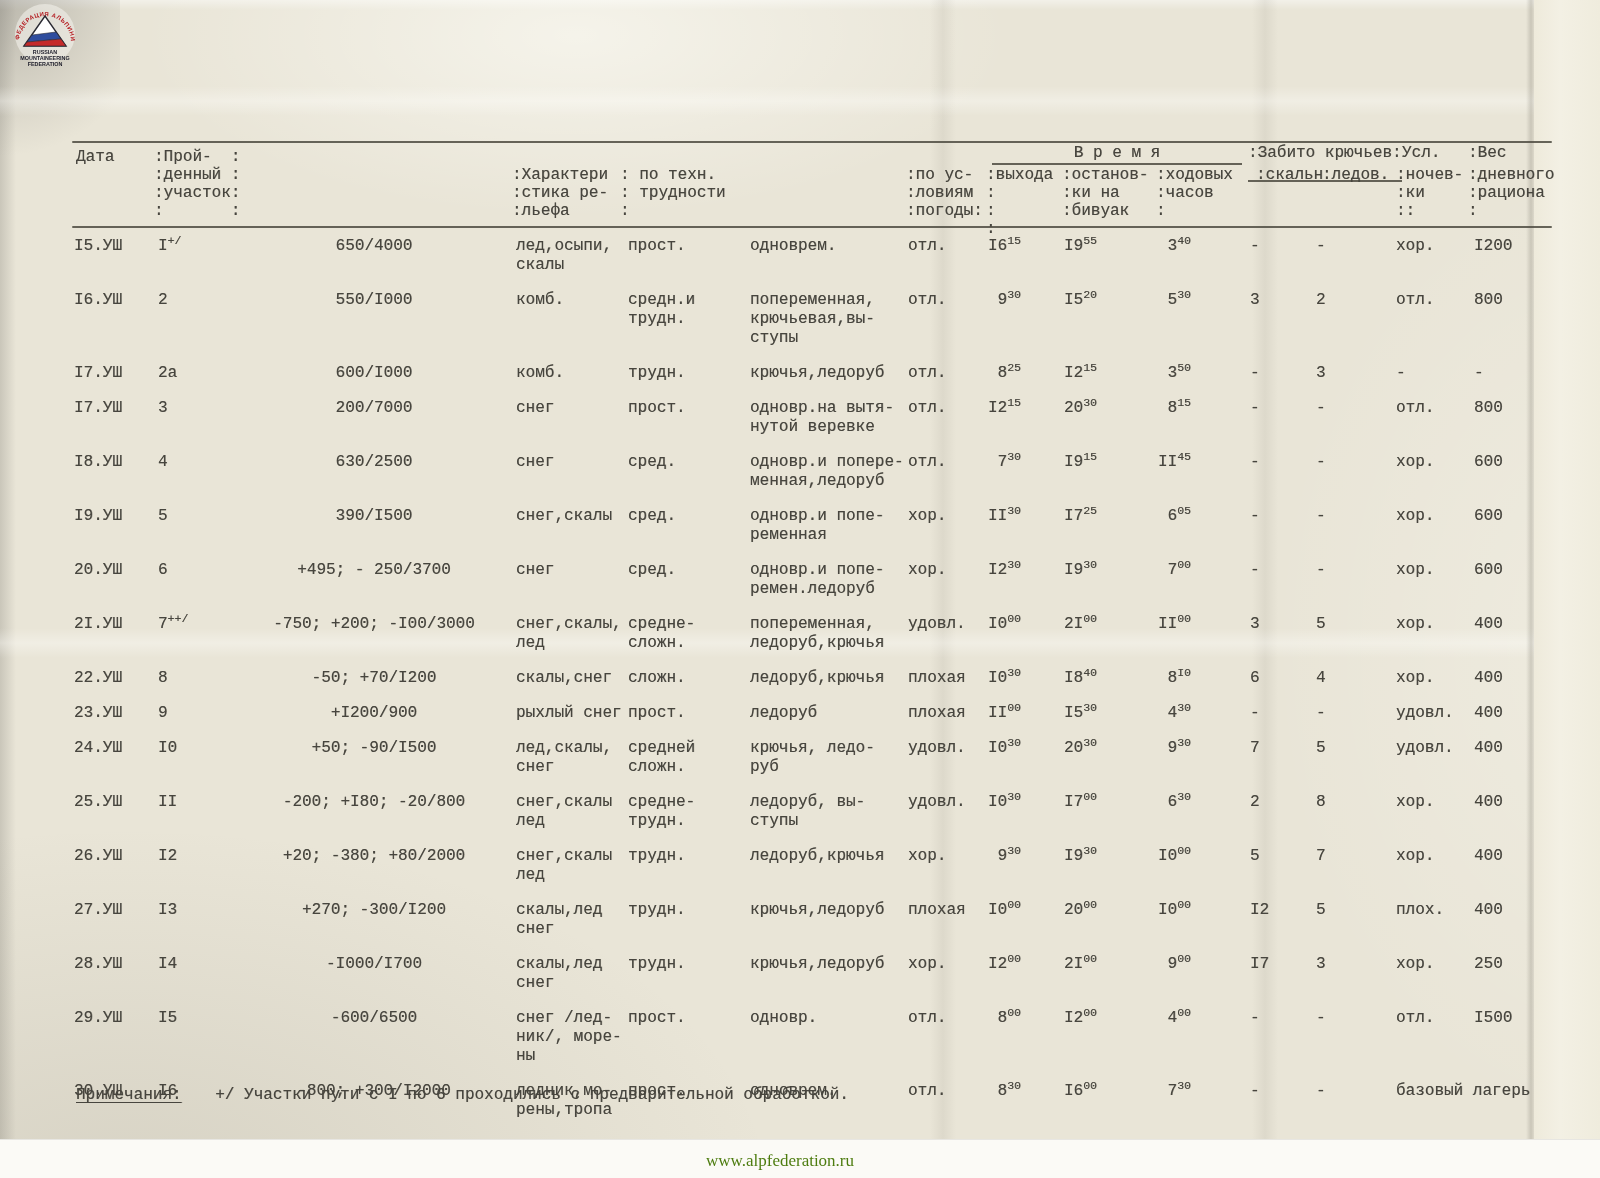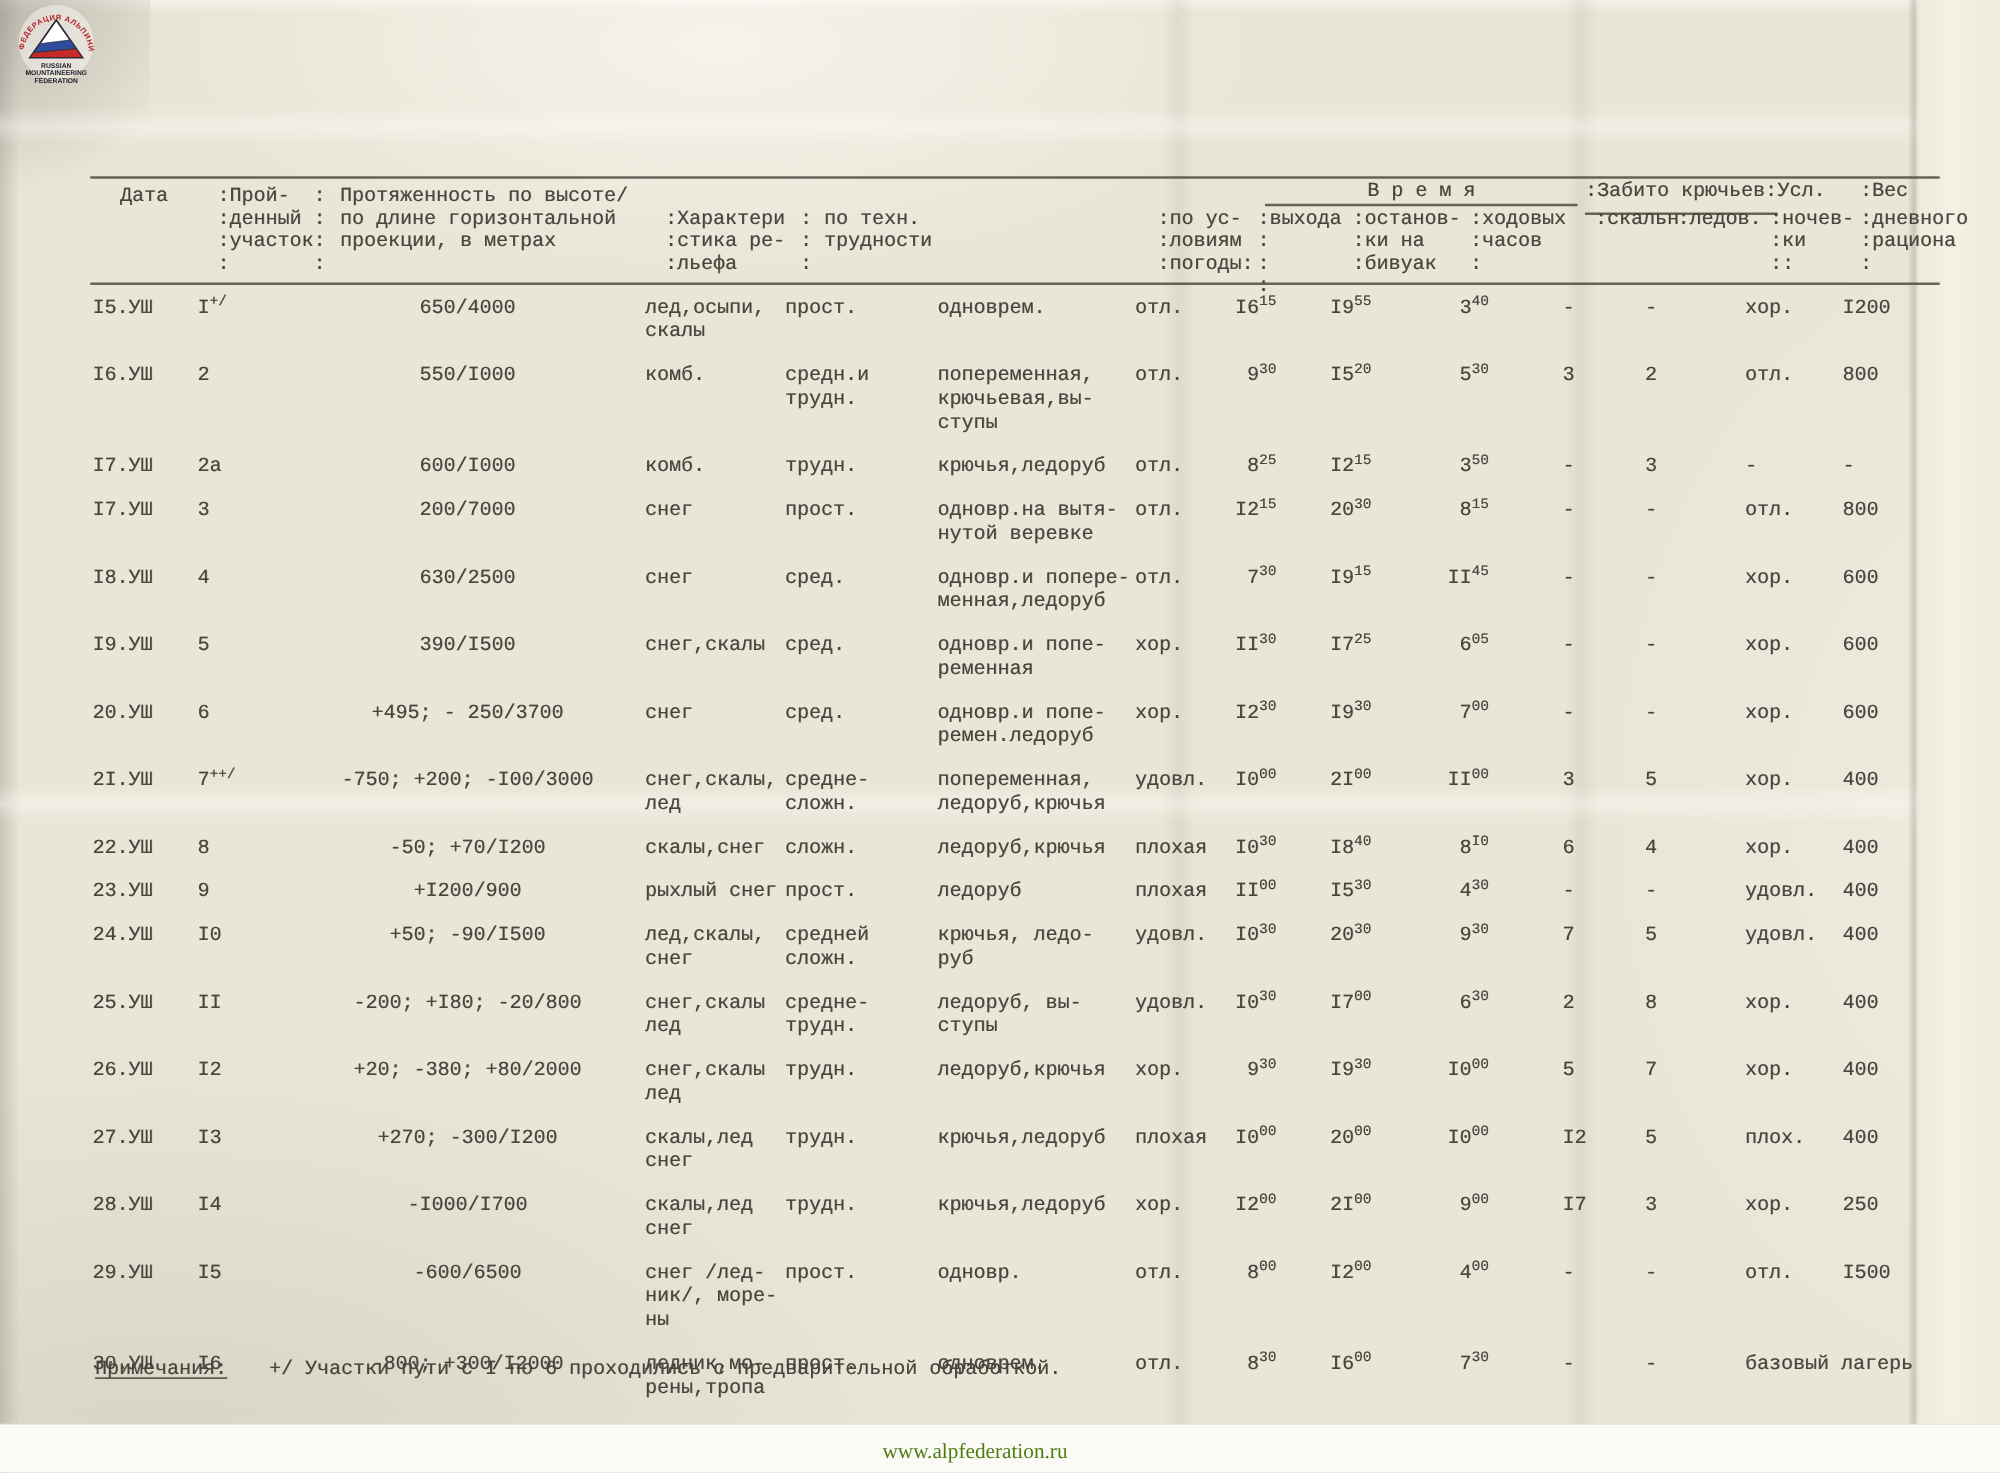--- a/index.html
+++ b/index.html
@@ -38,33 +38,33 @@
   
   .tw{font-family:"Liberation Mono","DejaVu Sans Mono",monospace;
       color:#47453e;text-shadow:0.35px 0 0 rgba(70,68,60,.5);}
   .hpre{white-space:pre;}
   .pre{white-space:pre-line;margin-left:36px;}
   
   .doc{position:absolute;left:72px;top:136px;width:1480px;height:940px;font-size:16px;line-height:18px;}
   .hrule{position:absolute;left:0;right:0;height:2px;background:rgba(78,75,65,.85);border-radius:1px;}
   .rule-top{top:5px;}
   .rule-mid{top:90px;}
-  .hcell{position:absolute;font-size:16px;line-height:18px;margin-left:20px;}
+  .hcell{position:absolute;font-size:16px;line-height:18px;}
   .h-date{left:4px;top:12px;}
   .h-section{left:82px;top:12px;}
   .h-extent{left:180px;top:12px;}
   .h-relief{left:440px;top:30px;}
   .h-difficulty{left:548px;top:30px;}
   .h-method{left:672px;top:30px;}
   .h-weather{left:834px;top:30px;}
   .h-vremya{left:920px;top:8px;width:250px;text-align:center;border-bottom:2px solid rgba(78,75,65,.85);padding-bottom:1px;}
   .h-out{left:914px;top:30px;}
   .h-stop{left:990px;top:30px;}
   .h-hours{left:1084px;top:30px;}
-  .h-zabito{left:1176px;top:8px;border-bottom:2px solid rgba(78,75,65,.85);padding-bottom:8px;}
+  .h-zabito{left:1176px;top:8px;border-bottom:2px solid rgba(78,75,65,.85);padding-bottom:18px;}
   .h-rock{left:1184px;top:30px;}
   .h-ice{left:1250px;top:30px;}
   .h-usl{left:1330px;top:8px;}
   .h-night{left:1324px;top:30px;}
   .h-ves{left:1396px;top:8px;}
   .h-ration{left:1396px;top:30px;}
   
   table.body-table{position:absolute;left:0;top:98px;width:1480px;border-collapse:collapse;table-layout:fixed;}
   table.body-table td{vertical-align:top;padding:3px 2px 13px 2px;font-size:16px;line-height:19px;}
   td.c-date{padding-left:6px;}
@@ -121,23 +121,20 @@
 
 <div class="doc tw">
   <div class="hrule rule-top"></div>
   <div class="hrule rule-mid"></div>
 
   <div class="hcell hpre h-date">Дата</div>
   <div class="hcell hpre h-section">:Прой-  :
 :денный :
 :участок:
 :       :</div>
-  <div class="hcell hpre h-extent">Протяженность по высоте/
-по длине горизонтальной
-проекции, в метрах</div>
   <div class="hcell hpre h-relief">:Характери
 :стика ре-
 :льефа</div>
   <div class="hcell hpre h-difficulty">: по техн. 
 : трудности
 :</div>
   <div class="hcell hpre h-weather">:по ус-
 :ловиям
 :погоды:</div>
   <div class="hcell h-vremya">В р е м я</div>

